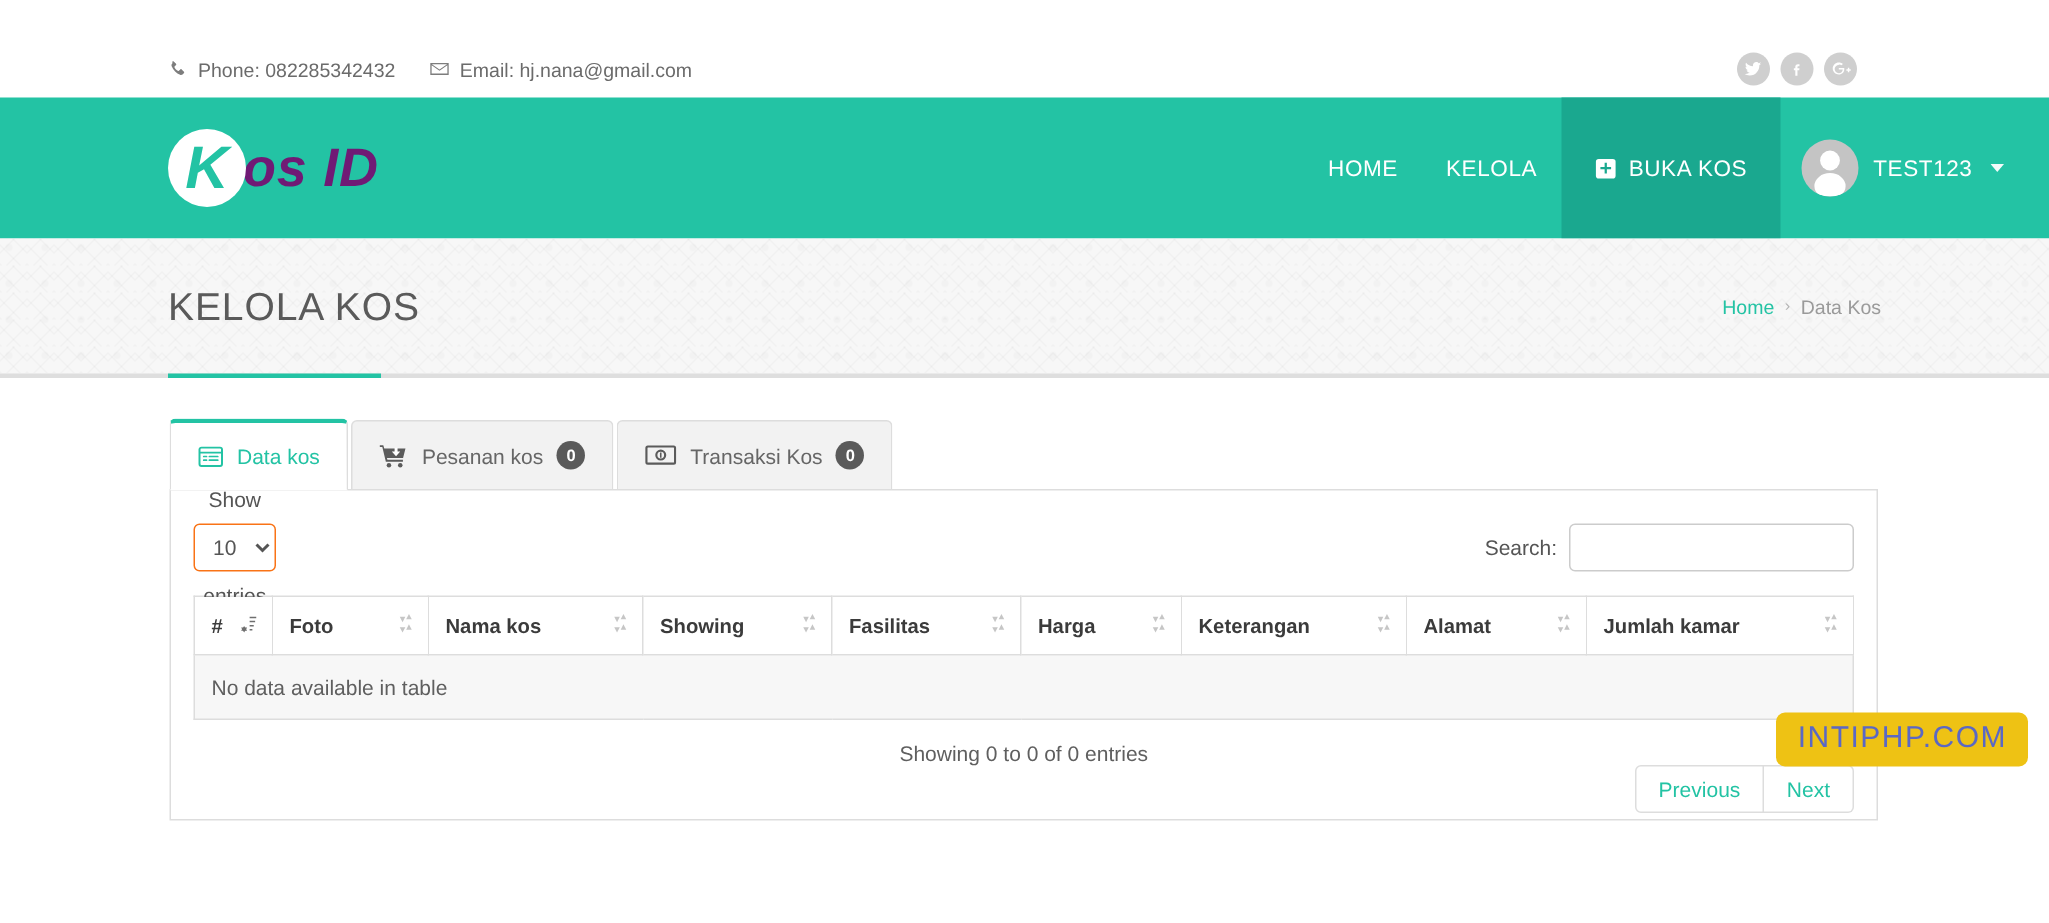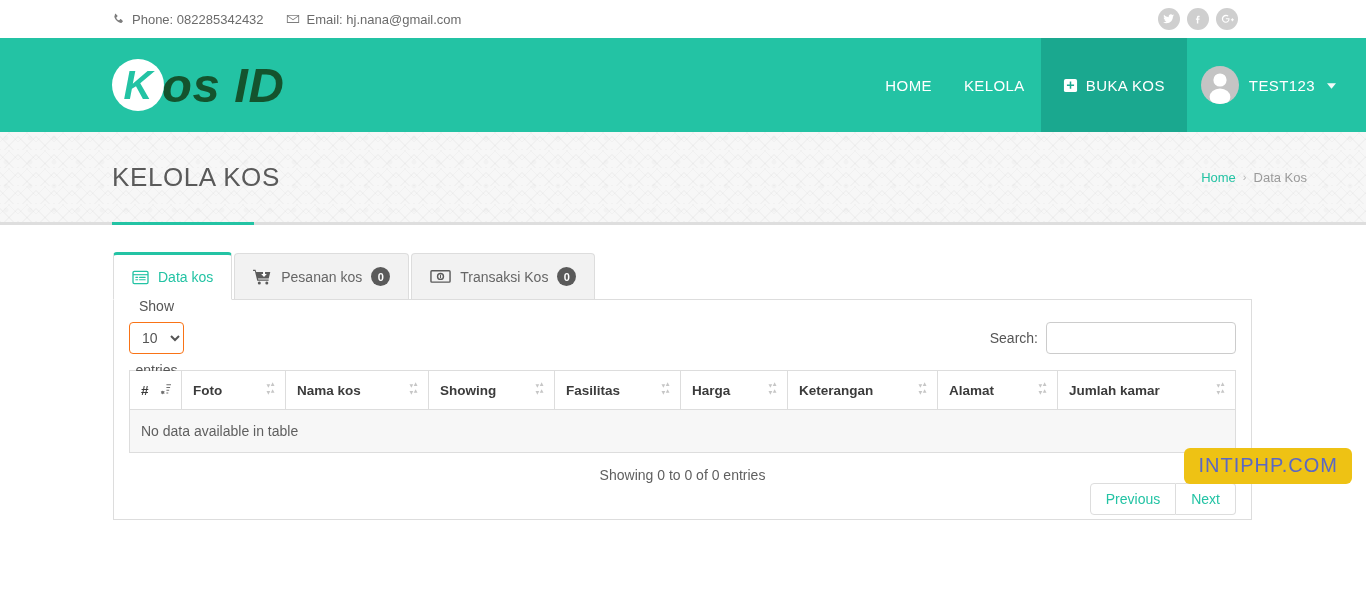--- a/index.html
+++ b/index.html
@@ -51,22 +51,22 @@
   .logo-k {
     width: 52px; height: 52px; border-radius: 50%;
     background: #ffffff; color: #23c3a4;
     font-size: 40px; font-weight: bold; font-style: italic;
     display: flex; align-items: center; justify-content: center;
     line-height: 1;
     margin-right: -6px;
     position: relative; z-index: 2;
   }
   .logo-rest {
-    color: #14532d;
-    font-size: 49px; font-weight: bold; font-style: italic;
+    color: #701a75;
+    font-size: 36px; font-weight: bold; font-style: italic;
     letter-spacing: 0.5px;
     line-height: 1;
     padding-left: 4px;
   }
 
   .nav {
     margin-left: auto;
     display: flex; align-items: stretch;
     height: 94px;
   }
@@ -99,21 +99,21 @@
     height: 93px;
     background:
       repeating-linear-gradient(45deg, rgba(0,0,0,.022) 0 1px, transparent 1px 9px),
       repeating-linear-gradient(-45deg, rgba(0,0,0,.022) 0 1px, transparent 1px 9px),
       radial-gradient(circle at 6px 6px, rgba(0,0,0,.018) 2px, transparent 3px),
       #f7f7f7;
     background-size: 18px 18px, 18px 18px, 24px 24px, auto;
     border-bottom: 3px solid #dedede;
     position: relative;
     display: flex; align-items: center;
-    padding: 0 59px 0 112px;
+    padding: 0 112px 0 112px;
   }
   .page-title {
     font-size: 26px;
     color: #5a5a5a;
     font-weight: normal;
     letter-spacing: .6px;
     margin: 0;
   }
   .title-underline {
     position: absolute;
@@ -248,21 +248,21 @@
     position: absolute;
     right: 14px; bottom: 12px;
     background: #eec214;
     border-radius: 6px;
     padding: 6px 14px 7px 14px;
     font-size: 20px;
     letter-spacing: 1px;
     color: #5b68c4;
     font-family: "Liberation Sans", sans-serif;
   }
-  .page-wrap { position: relative; width: 1366px; height: 496px; }
+  .page-wrap { position: relative; width: 1366px; height: 496px; margin-top: 27px; }
 </style>
 </head>
 <body>
 
 <div class="page-wrap">
 
   <div class="topbar">
     <div class="topbar-left">
       <div class="topbar-item">
         <span class="ti-icon">

